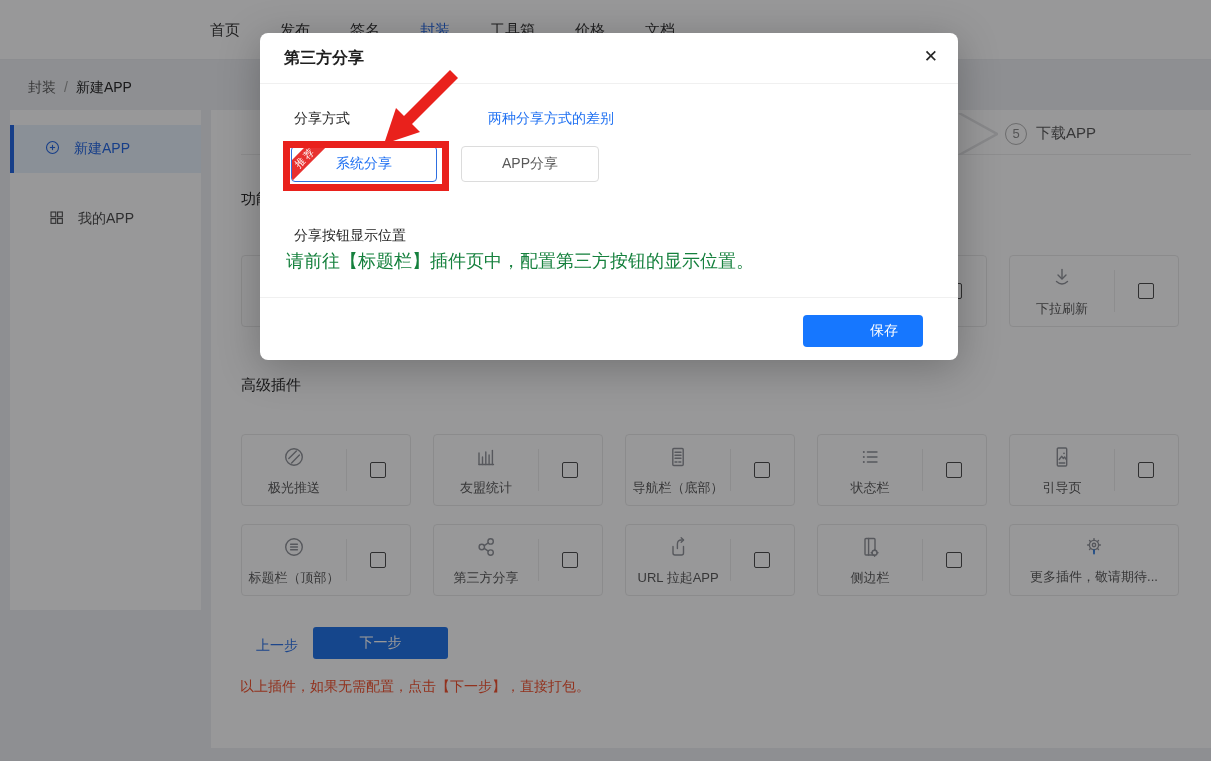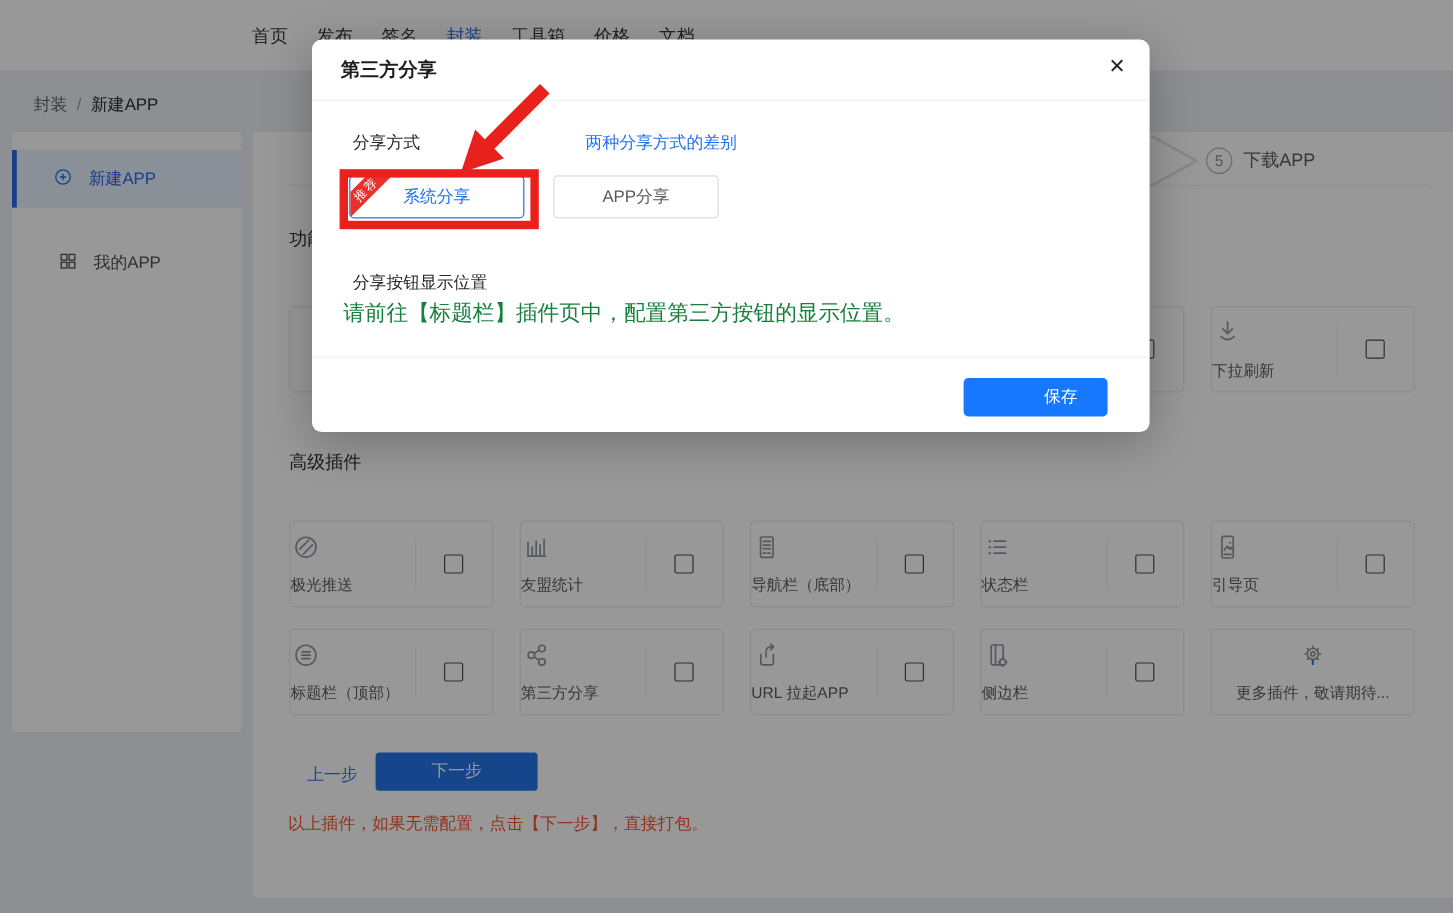--- a/index.html
+++ b/index.html
@@ -1,21 +1,21 @@
 <!DOCTYPE html>
 <html><head>
 <meta charset="utf-8">
 <style>
   * { margin:0; padding:0; box-sizing:border-box; }
   html,body { width:1211px; height:761px; overflow:hidden; }
   body { font-family:"Liberation Sans","DejaVu Sans",sans-serif; background:#eef0f3; position:relative; }
 
   
   .header { position:absolute; left:0; top:0; width:1211px; height:60px; background:#fff; border-bottom:1px solid #ebedf0; z-index:1; }
-  .nav { position:absolute; left:210px; top:0; height:60px; display:flex; align-items:center; gap:24px; }
+  .nav { position:absolute; left:210px; top:0; height:60px; display:flex; align-items:center; gap:40px; }
   .nav-item { font-size:15px; color:#333; cursor:pointer; text-decoration:none; white-space:nowrap; }
   .nav-item.active { color:#2266e3; }
 
   .breadcrumb { position:absolute; left:28px; top:79px; font-size:14px; color:#595959; z-index:1; }
   .breadcrumb .cur { color:#262626; }
   .breadcrumb .sep { color:#9a9a9a; margin:0 8px; }
 
   .sidebar { position:absolute; left:10px; top:110px; width:191px; height:500px; background:#fff; padding-top:15px; z-index:1; }
   .side-item { height:48px; display:flex; align-items:center; gap:12px; padding-left:33px; font-size:14px; color:#4a4a4a; cursor:pointer; border-left:4px solid transparent; }
   .side-item.active { background:#e7f1fc; color:#2266e3; border-left-color:#2266e3; padding-left:29px; }
@@ -31,21 +31,21 @@
   .step-label { font-size:15px; color:#595959; }
 
   .sec { position:absolute; left:30px; font-size:15px; font-weight:500; color:#262626; }
   .sec.t1 { top:80px; }
   .sec.t2 { top:266px; }
 
   .grid { position:absolute; left:30px; display:grid; grid-template-columns:repeat(5,170px); gap:18px 22px; }
   #funcGrid { top:145px; }
   #advGrid { top:324px; }
   .card { height:72px; background:#fff; border:1px solid #e9e9e9; border-radius:4px; position:relative; display:flex; cursor:pointer; }
-  .card .lz { width:62%; display:flex; flex-direction:column; justify-content:center; gap:5px; }
+  .card .lz { width:62%; display:flex; flex-direction:column; align-items:center; justify-content:center; gap:5px; }
   .card .vdiv { position:absolute; left:62%; top:14px; bottom:14px; border-left:1px solid #ededed; }
   .card .rz { flex:1; display:flex; align-items:center; justify-content:center; }
   .card.more { align-items:center; justify-content:center; flex-direction:column; gap:4px; }
   .clabel { font-size:13px; color:#595959; white-space:nowrap; }
   .cb { width:16px; height:16px; border:1.5px solid #4a4a4a; border-radius:2px; background:#fff; cursor:pointer; }
   .icon svg { width:26px; height:26px; stroke:#8f9298; fill:none; stroke-width:1.4; stroke-linecap:round; stroke-linejoin:round; }
   .icon svg .f { fill:#8f9298; stroke:none; }
 
   .prev { position:absolute; left:45px; top:527px; font-size:14px; color:#2b72e8; cursor:pointer; text-decoration:none; }
   .next { position:absolute; left:102px; top:517px; width:135px; height:32px; background:#1e72e8; color:#fff; border:none; border-radius:3px; font-size:14px; cursor:pointer; }

